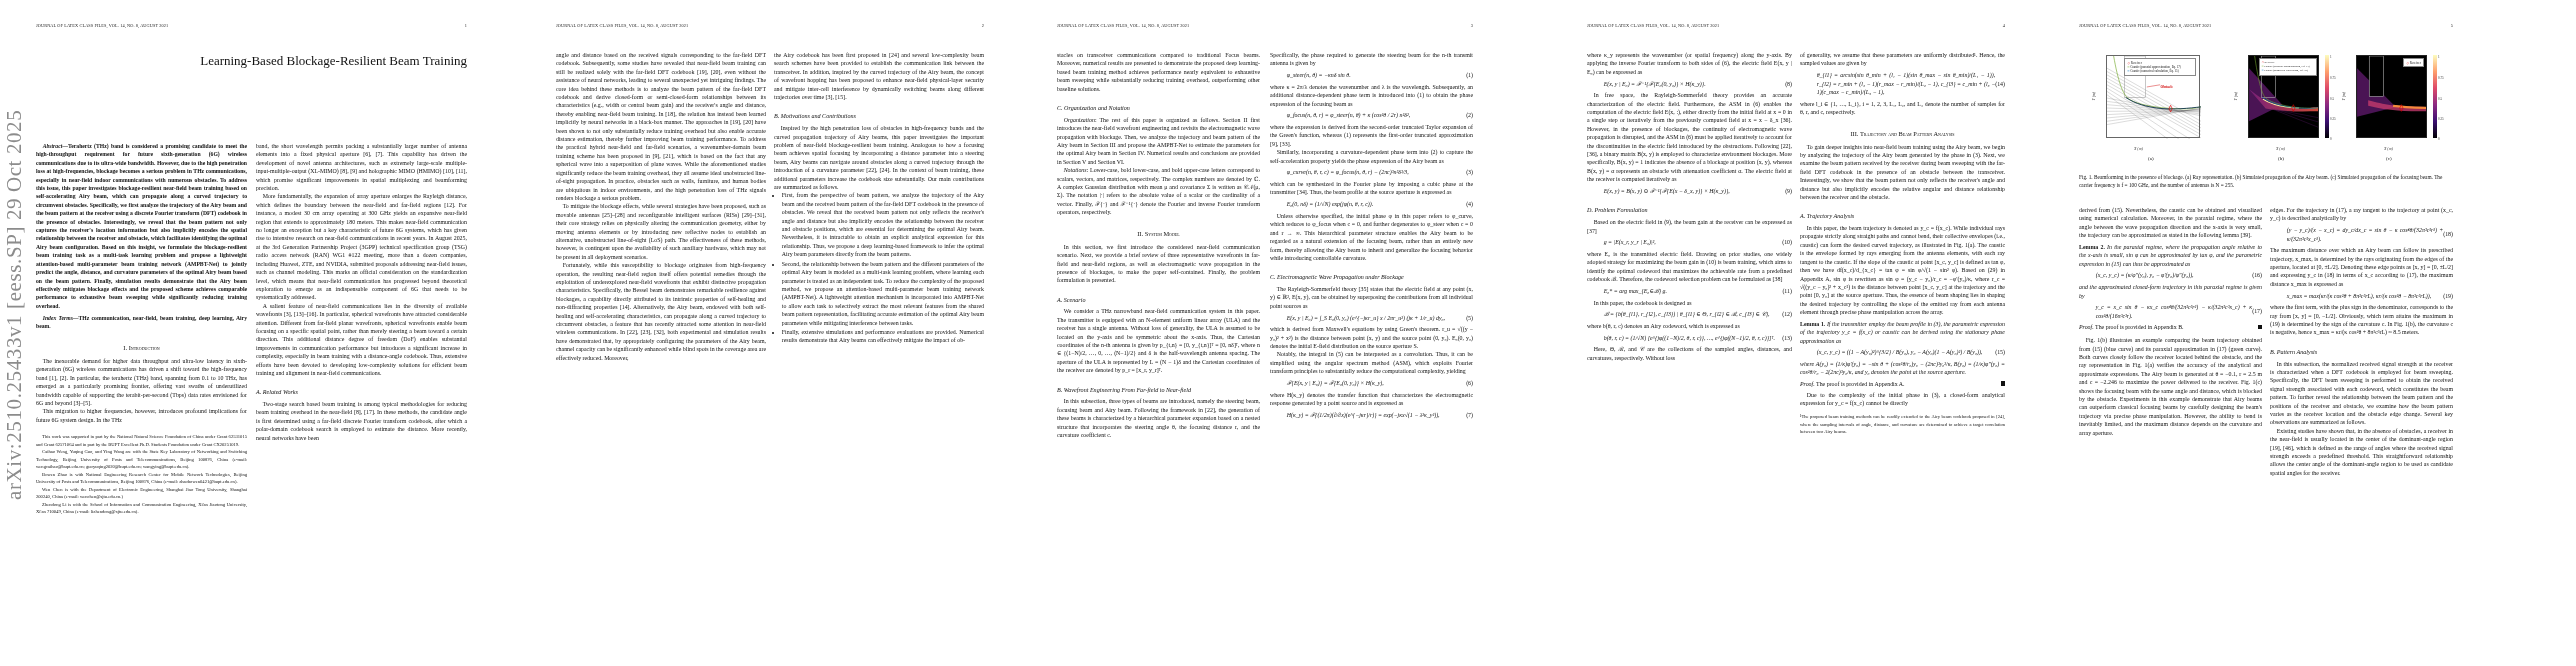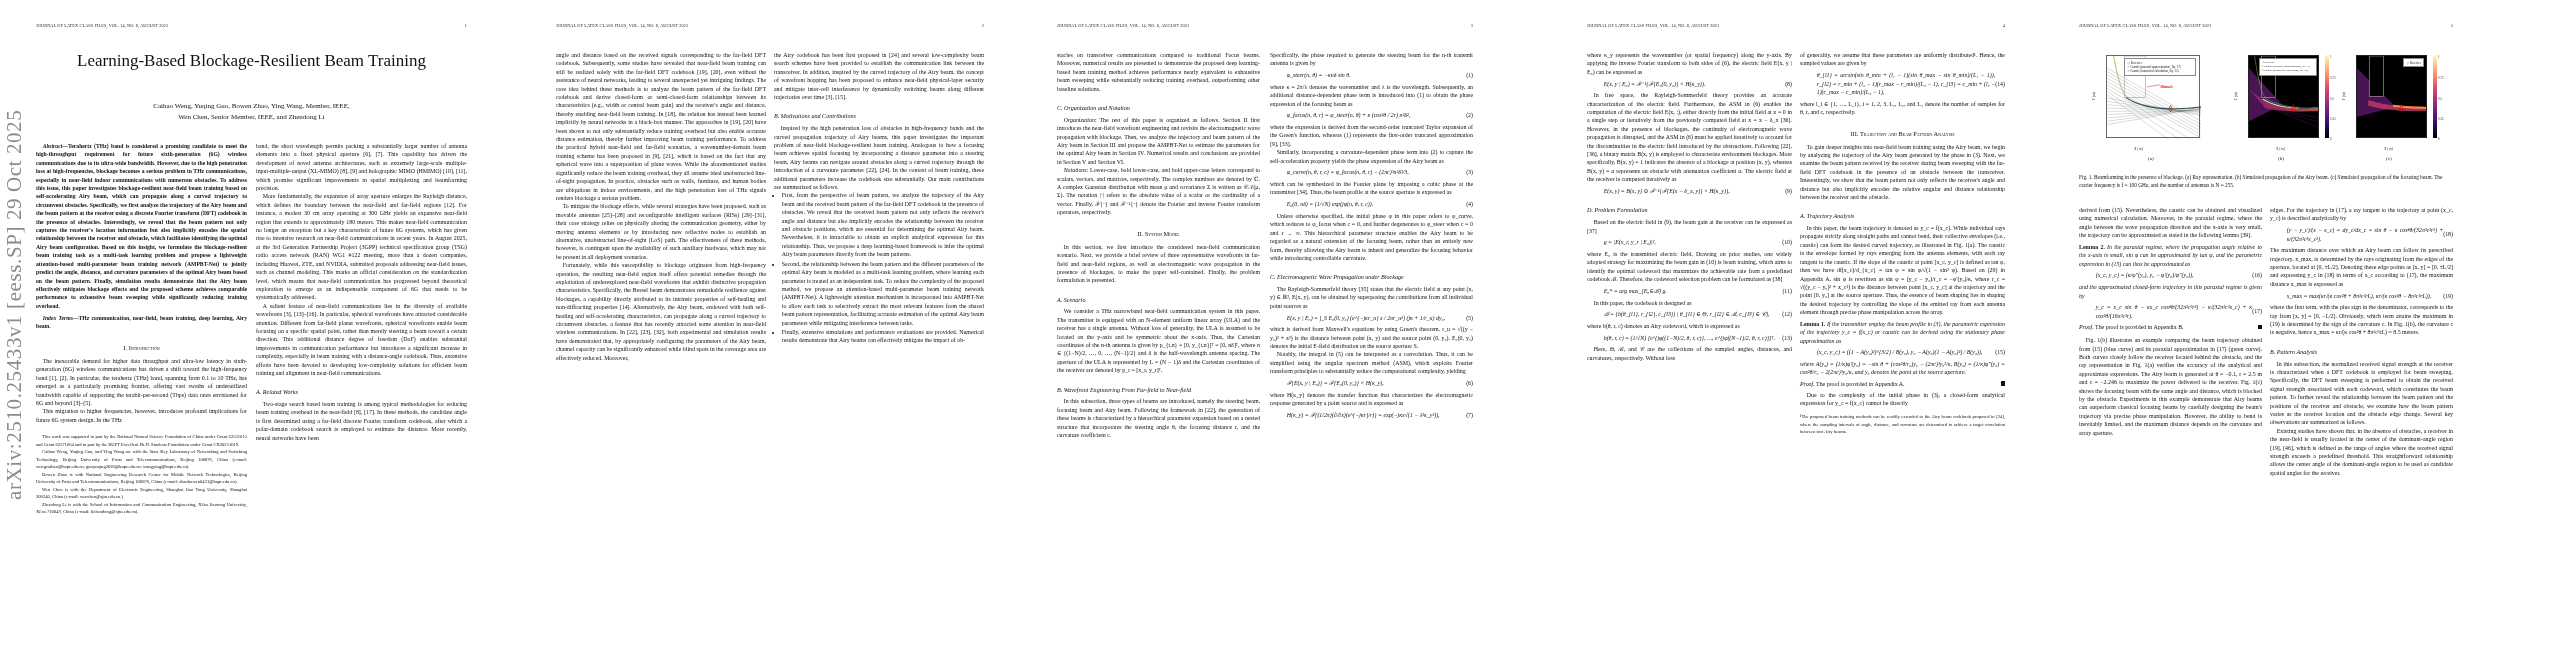--- a/index.html
+++ b/index.html
@@ -9,21 +9,21 @@
 .hdr{position:absolute;top:22px;left:0;right:0;height:7.8px;font-size:4.3px;letter-spacing:0.1px;color:#222}
 .hdr .pn{position:absolute;right:0;top:0}
 .col{position:absolute;top:51px;width:211px;text-align:justify;hyphens:auto}
 .col.l{left:0}.col.r{right:0}
 p{text-indent:6.7px}
 p.ni{text-indent:0}
 .sec{text-align:center;font-variant:small-caps;font-size:6.4px;margin:13.3px 0 4.4px}
 .sub{font-style:italic;margin:11px 0 3.3px;font-size:6.1px}
 .eq{display:flex;justify-content:space-between;align-items:center;margin:3.3px 0 3.3px 16.7px;font-style:italic}
 .eq .n{font-style:normal}
-.title{position:absolute;top:50px;left:0;width:431px;text-align:center;font-size:17px;line-height:22px}
+.title{position:absolute;top:50px;left:0;width:431px;text-align:right;font-size:13px;line-height:22px}
 .authors{position:absolute;top:101px;left:0;width:431px;text-align:center;font-size:7px;line-height:11px}
 .abstract{font-weight:bold;font-size:5.7px;line-height:8.4px}
 .abstract i{font-weight:bold}
 .fn{font-size:4.6px;line-height:7.5px;text-align:justify}
 .fn p{text-indent:6.1px}
 .arxiv{position:absolute;left:10px;top:189px;width:22px;height:311px;color:#8c8c8c;font-size:21px;writing-mode:vertical-rl;transform:rotate(180deg);letter-spacing:0.6px;font-family:"Liberation Serif",serif;white-space:nowrap;text-align:left}
 ul{margin-left:7.8px}
 li{margin-bottom:1.1px}
 .lemma b{font-weight:bold}
 .lemma i{font-style:italic}
@@ -41,24 +41,20 @@
 
 <div class="arxiv">arXiv:2510.25433v1  [eess.SP]  29 Oct 2025</div>
 
 <div class="page" style="left:36px">
   <div class="hdr">
     <span>JOURNAL OF LATEX CLASS FILES, VOL. 14, NO. 8, AUGUST 2021</span>
     <span class="pn">1</span>
   </div>
   <div class="title">
     <div>Learning-Based Blockage-Resilient Beam Training</div>
-  </div>
-  <div class="authors">
-    <div>Caihao Weng, Yuqing Guo, Bowen Zhao, Ying Wang, Member, IEEE,</div>
-    <div>Wen Chen, Senior Member, IEEE, and Zhendong Li</div>
   </div>
   <div class="col l" style="top:142px">
     <p class="abstract"><i>Abstract</i>—<span>Terahertz (THz) band is considered a promising candidate to meet the high-throughput requirement for future sixth-generation (6G) wireless communications due to its ultra-wide bandwidth. However, due to the high penetration loss at high-frequencies, blockage becomes a serious problem in THz communications, especially in near-field indoor communications with numerous obstacles. To address this issue, this paper investigates blockage-resilient near-field beam training based on self-accelerating Airy beam, which can propagate along a curved trajectory to circumvent obstacles. Specifically, we first analyze the trajectory of the Airy beam and the beam pattern at the receiver using a discrete Fourier transform (DFT) codebook in the presence of obstacles. Interestingly, we reveal that the beam pattern not only captures the receiver's location information but also implicitly encodes the spatial relationship between the receiver and obstacle, which facilitates identifying the optimal Airy beam configuration. Based on this insight, we formulate the blockage-resilient beam training task as a multi-task learning problem and propose a lightweight attention-based multi-parameter beam training network (AMPBT-Net) to jointly predict the angle, distance, and curvature parameters of the optimal Airy beam based on the beam pattern. Finally, simulation results demonstrate that the Airy beam effectively mitigates blockage effects and the proposed scheme achieves comparable performance to exhaustive beam sweeping while significantly reducing training overhead.</span></p>
     <p class="abstract" style="margin-top:3.9px"><i>Index Terms</i>—<span>THz communication, near-field, beam training, deep learning, Airy beam.</span></p>
     <div class="sec">I. Introduction</div>
     <p>The inexorable demand for higher data throughput and ultra-low latency in sixth-generation (6G) wireless communications has driven a shift toward the high-frequency band [1], [2]. In particular, the terahertz (THz) band, spanning from 0.1 to 10 THz, has emerged as a particularly promising frontier, offering vast swaths of underutilized bandwidth capable of supporting the terabit-per-second (Tbps) data rates envisioned for 6G and beyond [3]–[5].</p>
     <p>This migration to higher frequencies, however, introduces profound implications for future 6G system design. In the THz</p>
     <div class="fn" style="margin-top:9px">
       <p>This work was supported in part by the National Natural Science Foundation of China under Grant 62531015 and Grant 62571064 and in part by the BUPT Excellent Ph.D. Students Foundation under Grant CX20251019.</p>
       <p>Caihao Weng, Yuqing Guo, and Ying Wang are with the State Key Laboratory of Networking and Switching Technology, Beijing University of Posts and Telecommunications, Beijing 100876, China (e-mail: wengcaihao@bupt.edu.cn; guoyuqing2020@bupt.edu.cn; wangying@bupt.edu.cn).</p>

